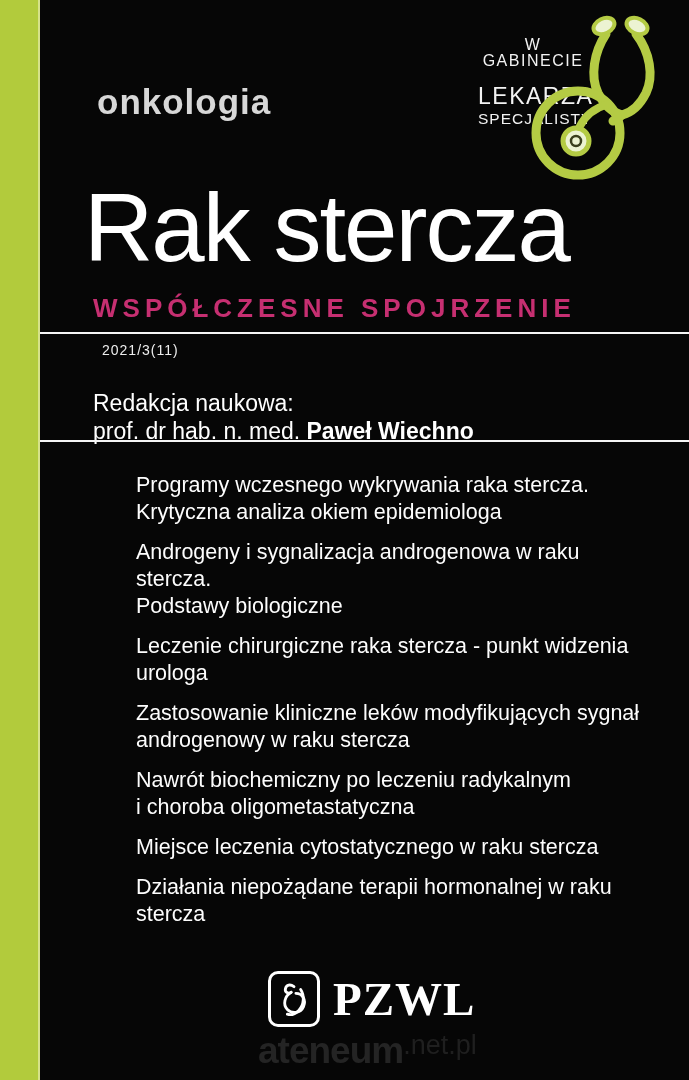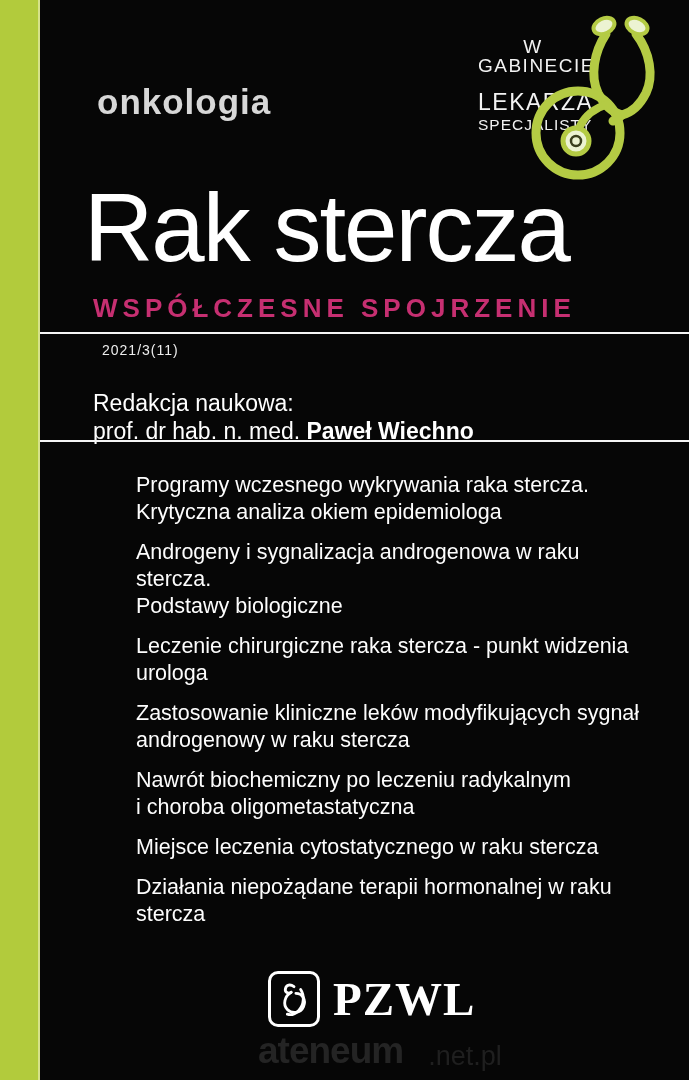--- a/index.html
+++ b/index.html
@@ -12,21 +12,21 @@
     background:#b2cb3c;box-shadow:inset -2px 0 0 #d6e28a;
   }
   .series{
     position:absolute;left:97px;top:82px;font-size:35px;font-weight:600;
     color:#d7d7d7;letter-spacing:1px;
   }
   .corner-logo{
     position:absolute;left:478px;top:37px;width:110px;text-align:center;
     color:#f2f2f2;line-height:1.0;
   }
-  .corner-logo .c1{font-size:19px;letter-spacing:1.5px;margin-bottom:16px;}
+  .corner-logo .c1{font-size:16px;letter-spacing:1.5px;margin-bottom:16px;}
   .corner-logo .c2{font-size:23px;letter-spacing:1.5px;margin-bottom:3px;}
   .corner-logo .c3{font-size:15.5px;letter-spacing:1px;}
   .stetho{position:absolute;left:504px;top:0;}
   .title{
     position:absolute;left:84px;top:178px;font-size:96px;font-weight:300;
     letter-spacing:-2px;color:#ffffff;margin:0;line-height:1.05;
   }
   .subtitle{
     position:absolute;left:93px;top:293px;font-size:26px;font-weight:700;
     letter-spacing:5px;color:#c62f71;
@@ -49,23 +49,22 @@
   .publisher{position:absolute;left:268px;top:971px;display:flex;align-items:center;}
   .pzwl-box{
     width:46px;height:50px;border:3px solid #fff;border-radius:10px;
     display:flex;align-items:center;justify-content:center;
   }
   .pzwl-text{
     font-family:"Liberation Serif",serif;font-size:47px;font-weight:600;
     letter-spacing:1px;color:#fff;margin-left:13px;line-height:1;
   }
   .watermark{
-    position:absolute;left:258px;top:1030px;display:flex;align-items:flex-end;
+    position:absolute;left:258px;top:1030px;display:flex;align-items:flex-start;
     user-select:none;
-    gap:25px;
   }
   .watermark .wm-main{font-size:37px;font-weight:700;color:#242424;letter-spacing:-1px;}
   .watermark .wm-suffix{font-size:27px;font-weight:400;color:#1f1f1f;}
 </style>
 </head>
 <body>
 
 <div class="cover">
 
   <div class="green-bar"></div>

